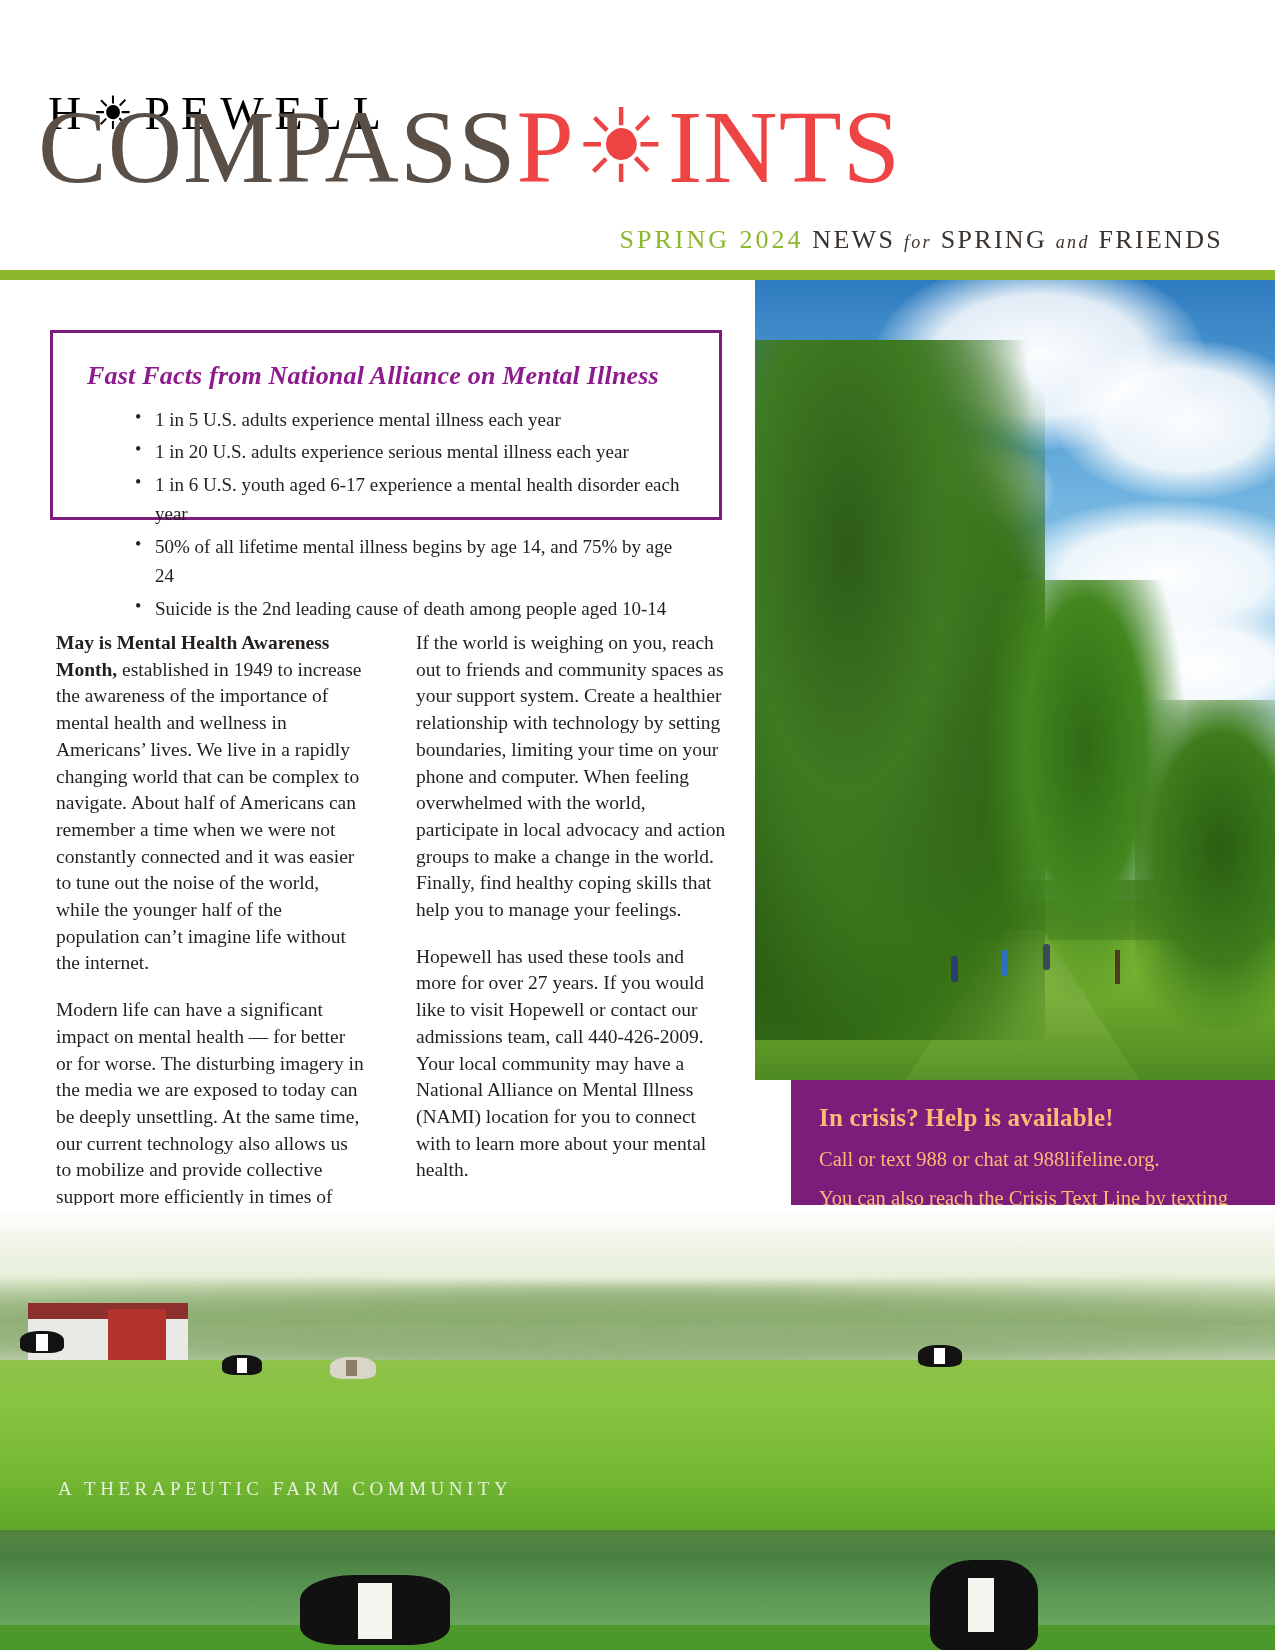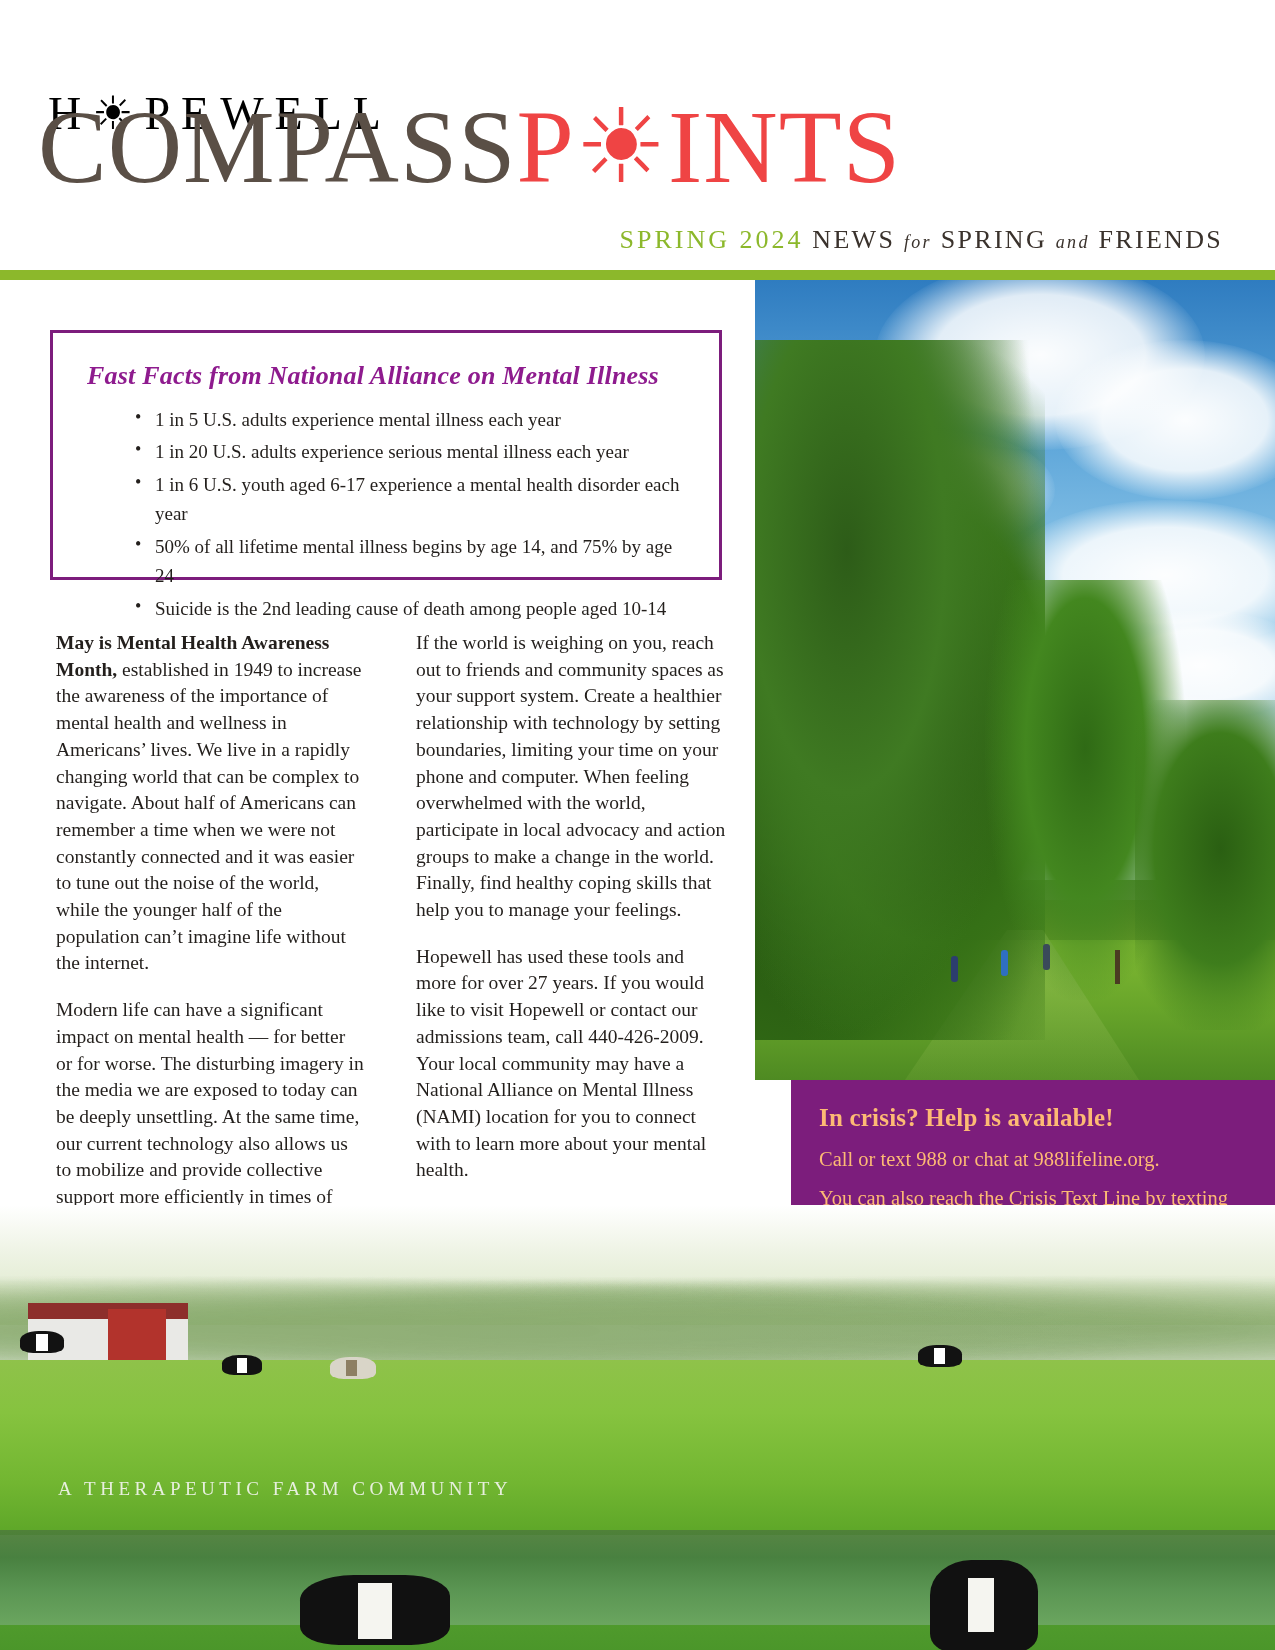--- a/index.html
+++ b/index.html
@@ -133,21 +133,21 @@
   .w3 { left: 288px; top: 664px; background: #3a4a5a; }
   .post {
     position: absolute; left: 360px; top: 670px; width: 5px; height: 34px;
     background: #4a3b22;
   }
 
   
   .facts-box {
     position: absolute;
     left: 50px; top: 330px;
-    width: 672px; height: 250px;
+    width: 672px; height: 190px;
     border: 3px solid #7c1d7c;
     box-sizing: border-box;
     background: #ffffff;
   }
   .facts-title {
     margin: 28px 0 14px 34px;
     font-size: 26px;
     font-style: italic;
     font-weight: bold;
     color: #8e1b8e;

